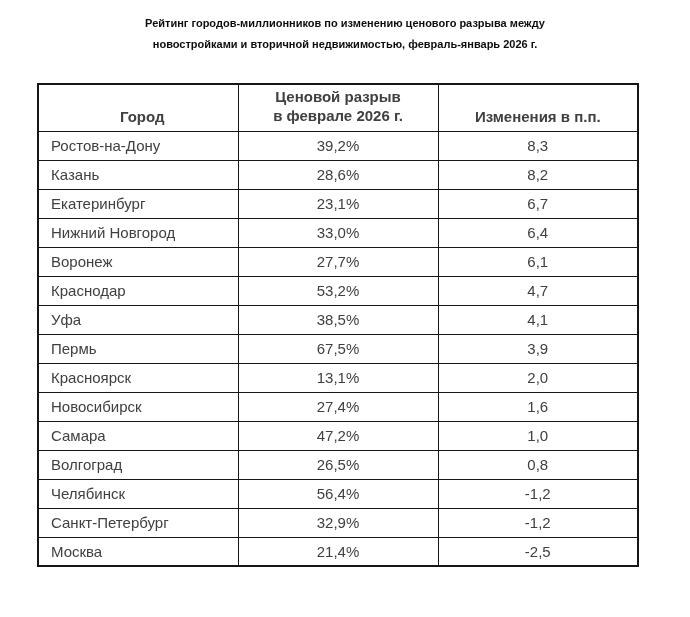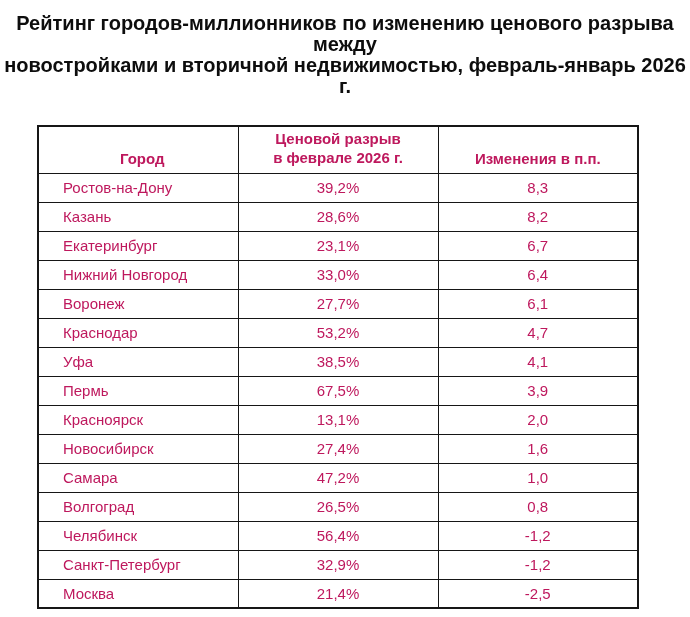--- a/index.html
+++ b/index.html
@@ -14,40 +14,40 @@
   .page {
     width: 690px;
     height: 617px;
     background: #ffffff;
     position: relative;
   }
   .title {
     padding-top: 13px;
     text-align: center;
     font-weight: bold;
-    font-size: 20px;
+    font-size: 11px;
     line-height: 21px;
     color: #0d0d0d;
   }
   table.ranking {
     border-collapse: collapse;
     table-layout: fixed;
     width: 600px;
     margin-left: 37px;
     margin-top: 28px;
     border: 2px solid #161616;
     background: #ffffff;
   }
   table.ranking col.c1 { width: 200px; }
   table.ranking col.c2 { width: 200px; }
   table.ranking col.c3 { width: 200px; }
   table.ranking th, table.ranking td {
     border: 1px solid #161616;
     font-size: 15px;
-    color: #be185d;
+    color: #404040;
     background: #ffffff;
     margin-left: 16px;
   }
   table.ranking thead th {
     height: 47px;
     font-weight: bold;
     vertical-align: bottom;
     padding-bottom: 6px;
   }
   th.h-city {
@@ -60,21 +60,21 @@
   }
   th.h-change {
     text-align: center;
   }
   table.ranking tbody td {
     height: 29px;
     vertical-align: middle;
   }
   td.cell-city {
     text-align: left;
-    padding-left: 24px;
+    padding-left: 12px;
   }
   td.cell-gap, td.cell-change {
     text-align: center;
   }
 </style>
 </head>
 <body>
 
 <div class="page">
 

